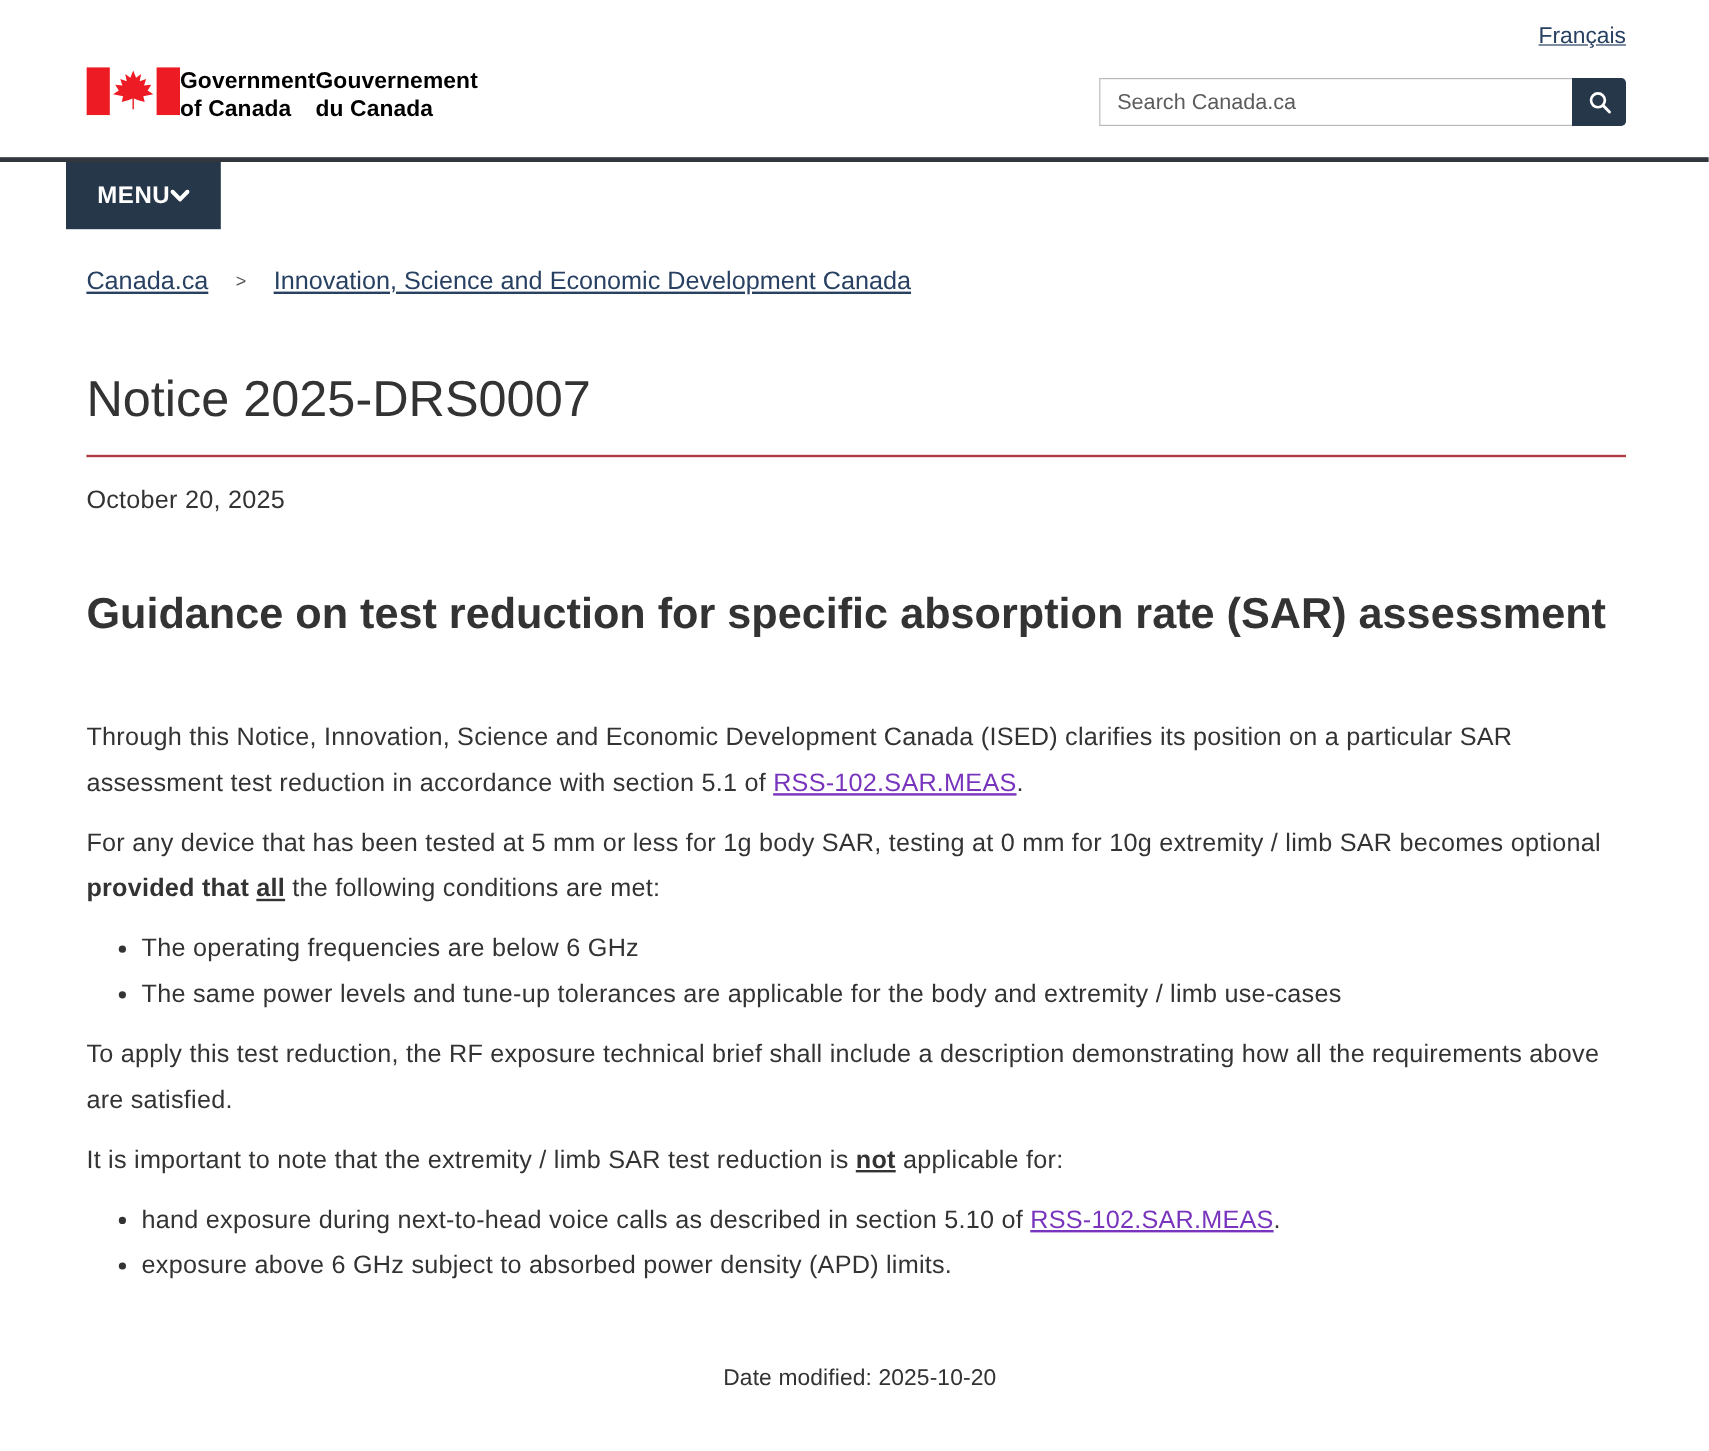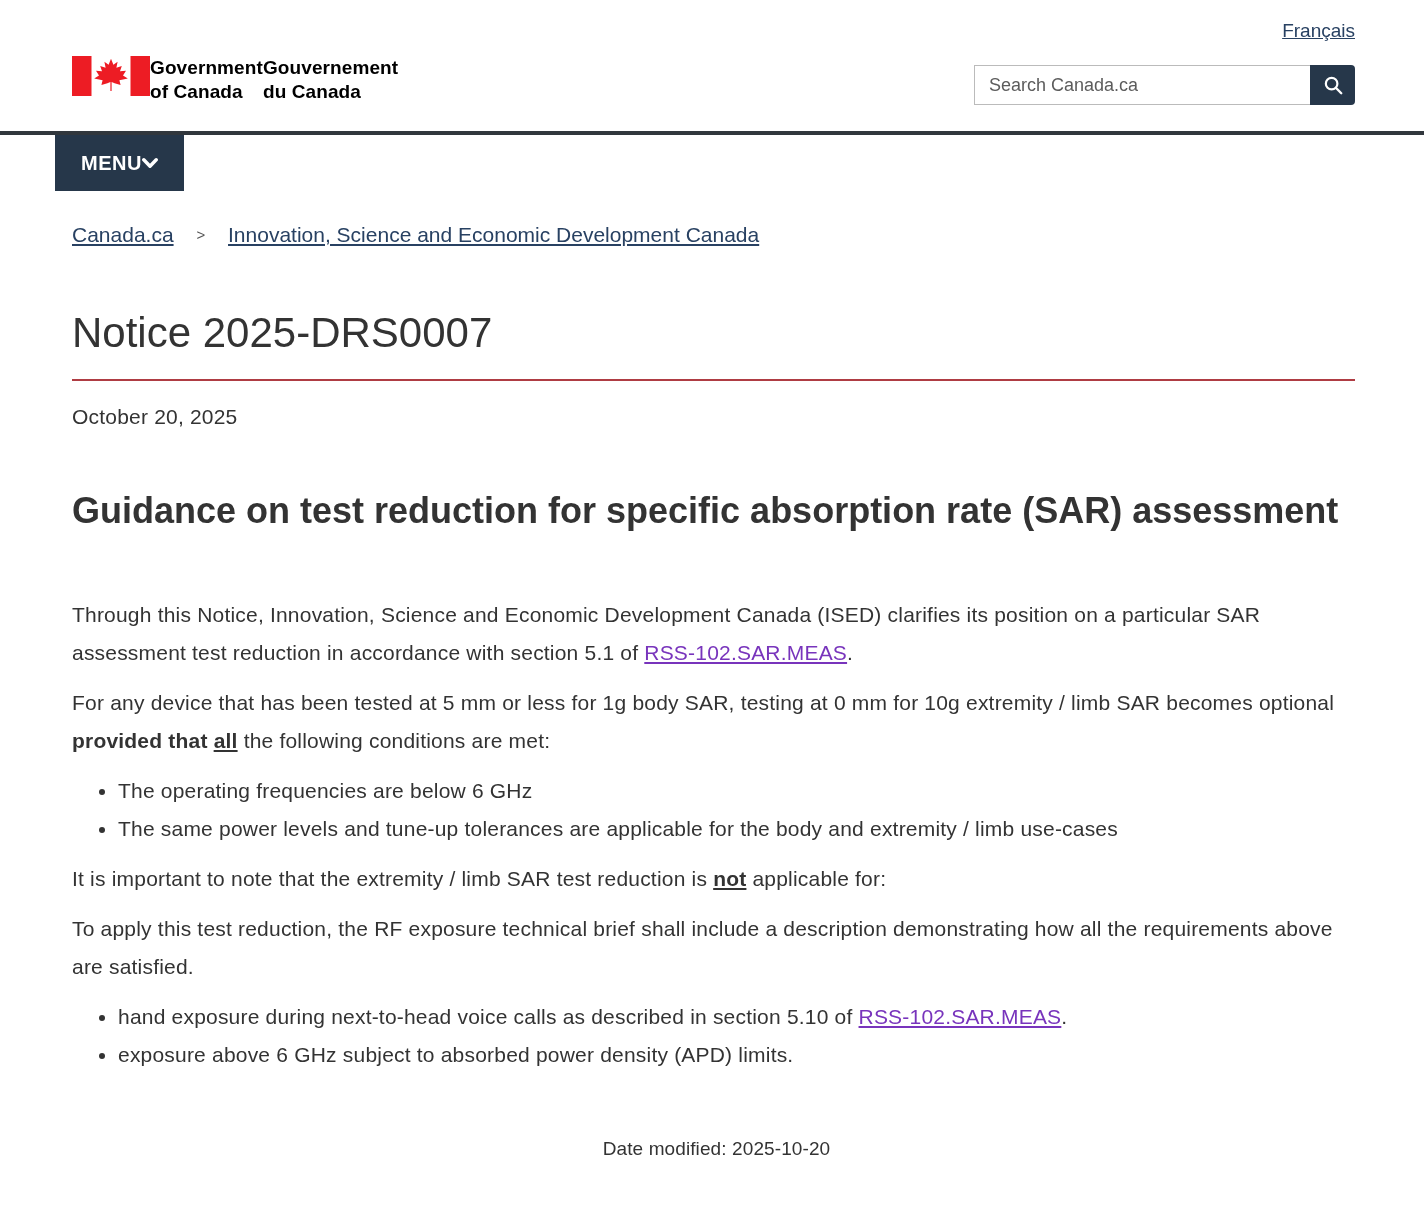--- a/index.html
+++ b/index.html
@@ -29,21 +29,21 @@
   .fip{display:flex;align-items:flex-start;margin-top:38px;}
   .fip-flag{display:block;}
   .fip-text{font-size:19px;line-height:24px;font-weight:bold;color:#000;letter-spacing:0.1px;}
   .header-right{display:flex;flex-direction:column;align-items:flex-end;}
   .lang-link{
     font-size:19px;color:var(--link-blue,#284162);text-decoration:underline;
     margin:2px 0 23px;cursor:pointer;
   }
   .searchbar{display:flex;align-items:stretch;}
   .search-input{
-    width:336px;height:40px;border:1px solid #bbb;border-right:none;
+    width:394px;height:40px;border:1px solid #bbb;border-right:none;
     padding:0 14px;font-size:18px;color:#333;outline:none;
     font-family:"Liberation Sans","DejaVu Sans",sans-serif;
   }
   .search-input::placeholder{color:#5c5c5c;opacity:1;}
   .search-btn{
     width:45px;height:40px;background:var(--nav-navy,#26374A);border:none;
     display:flex;align-items:center;justify-content:center;cursor:pointer;
     border-radius:0 4px 4px 0;
   }
 
@@ -142,23 +142,23 @@
 
     <p><span>Through this Notice, Innovation, Science and Economic Development Canada (ISED) clarifies its position on a particular SAR assessment test reduction in accordance with section 5.1 of </span><a href="#" class="content-link">RSS-102.SAR.MEAS</a><span>.</span></p>
 
     <p><span>For any device that has been tested at 5 mm or less for 1g body SAR, testing at 0 mm for 10g extremity / limb SAR becomes optional </span><strong>provided that </strong><strong class="u">all</strong><span> the following conditions are met:</span></p>
 
     <ul>
       <li>The operating frequencies are below 6 GHz</li>
       <li>The same power levels and tune-up tolerances are applicable for the body and extremity / limb use-cases</li>
     </ul>
 
+    <p>To apply this test reduction, the RF exposure technical brief shall include a description demonstrating how all the requirements above are satisfied.</p>
+
     <p><span>It is important to note that the extremity / limb SAR test reduction is </span><strong class="u">not</strong><span> applicable for:</span></p>
-
-    <p>To apply this test reduction, the RF exposure technical brief shall include a description demonstrating how all the requirements above are satisfied.</p>
 
     <ul>
       <li><span>hand exposure during next-to-head voice calls as described in section 5.10 of </span><a href="#" class="content-link">RSS-102.SAR.MEAS</a><span>.</span></li>
       <li>exposure above 6 GHz subject to absorbed power density (APD) limits.</li>
     </ul>
 
     <p class="date-modified"><span>Date modified:</span> <span>2025-10-20</span></p>
   </main>
 
 </div>

